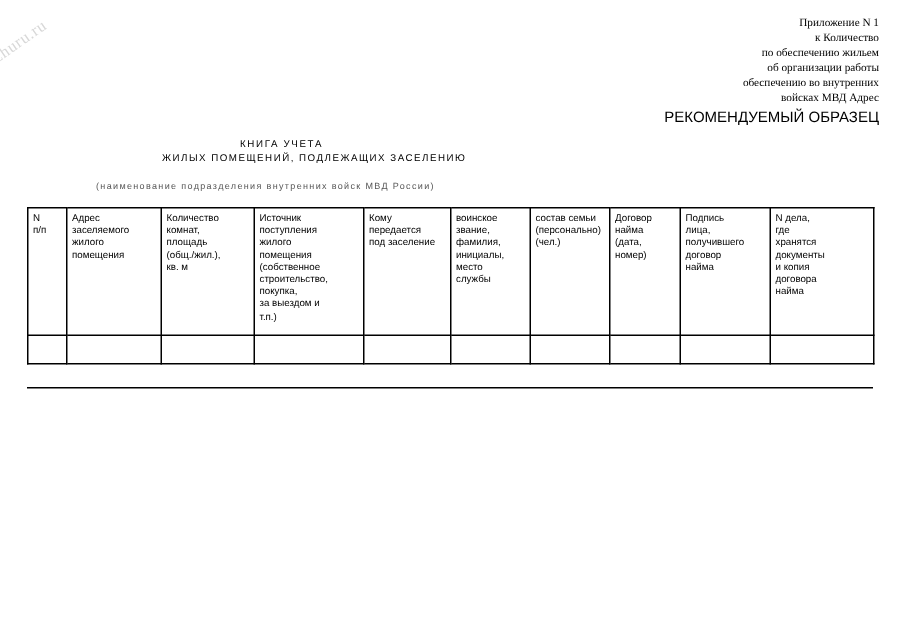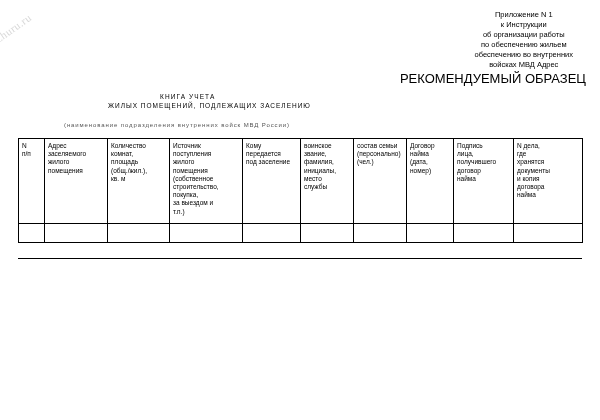--- a/index.html
+++ b/index.html
@@ -35,36 +35,37 @@
     letter-spacing: 0.5px;
     font-family: "Liberation Serif", serif;
     white-space: nowrap;
     pointer-events: none;
     user-select: none;
   }
 
   
   .header-block {
     position: absolute;
-    right: 27px;
+    right: 14px;
     top: 10px;
-    text-align: center;
+    text-align: right;
     font-size: 7.5px;
     line-height: 10px;
     color: #000;
+    font-family: Liberation Serif, serif;
   }
   .header-block div {
     white-space: nowrap;
   }
 
   .sample-label {
     position: absolute;
     right: 14px;
     top: 74px;
-    font-size: 13px;
+    font-size: 10px;
     line-height: 10px;
     text-align: center;
     white-space: nowrap;
   }
 
   
   .title-block {
     position: absolute;
     left: 108px;
     top: 92px;
@@ -132,23 +133,23 @@
 </style>
 </head>
 <body>
 
 <div class="page">
 
   <div class="watermark">nozhuru.ru</div>
 
   <div class="header-block">
     <div>Приложение N 1</div>
-    <div>к Инструкции</div>
+    <div>к Количество</div>
+    <div>по обеспечению жильем</div>
     <div>об организации работы</div>
-    <div>по обеспечению жильем</div>
     <div>обеспечению во внутренних</div>
     <div>войсках МВД Адрес</div>
   </div>
 
   <div class="sample-label">РЕКОМЕНДУЕМЫЙ ОБРАЗЕЦ</div>
 
   <div class="title-block">
     <div class="title-line1">КНИГА УЧЕТА</div>
     <div class="title-line2">ЖИЛЫХ ПОМЕЩЕНИЙ, ПОДЛЕЖАЩИХ ЗАСЕЛЕНИЮ</div>
   </div>

